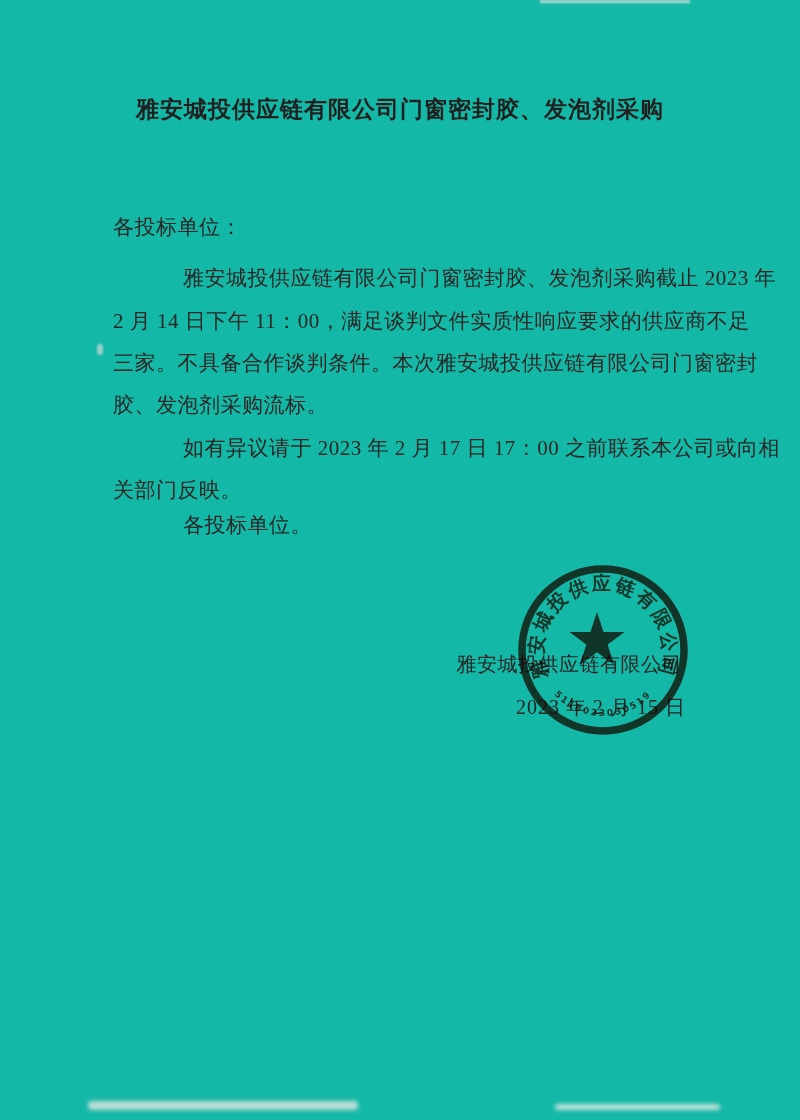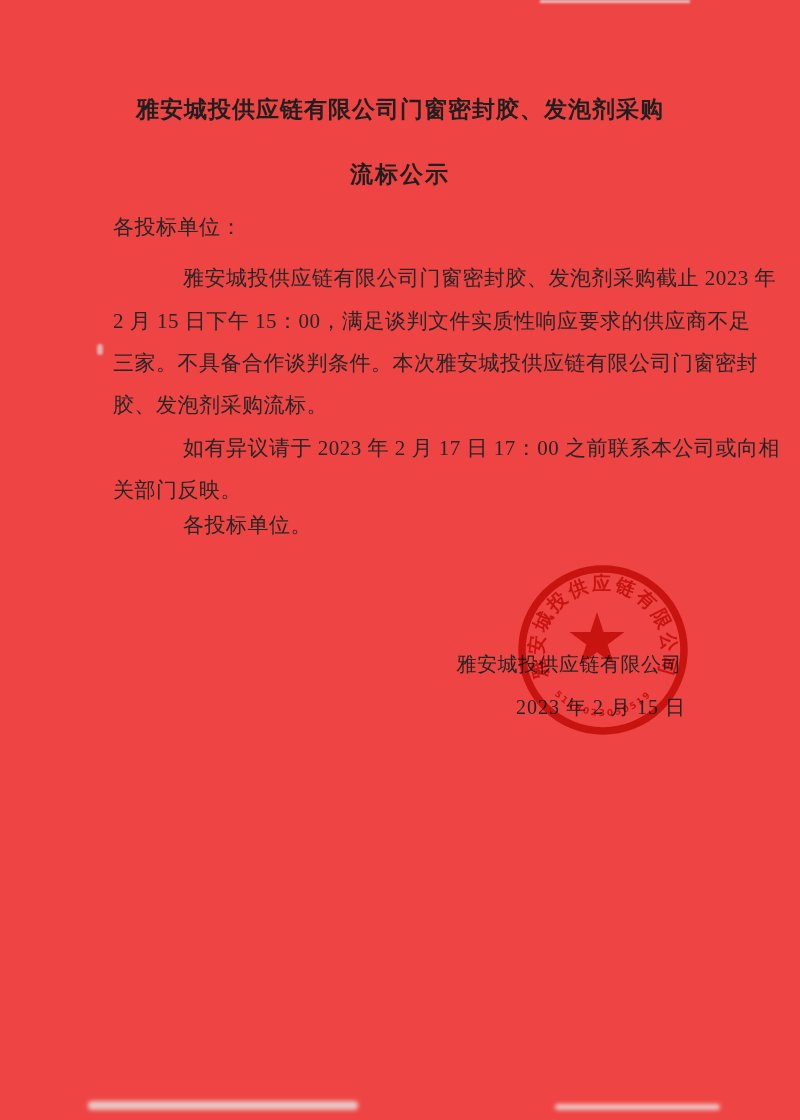--- a/index.html
+++ b/index.html
@@ -4,21 +4,21 @@
 <style>
   html, body {
     margin: 0;
     padding: 0;
     background: #ffffff;
   }
   .page {
     position: relative;
     width: 800px;
     height: 1120px;
-    background: #ef4444;
+    background: #14b8a6;
     overflow: hidden;
     font-family: "Liberation Serif", "DejaVu Serif", serif;
     color: #272727;
   }
   
   .title {
     position: absolute;
     left: 0;
     width: 100%;
     text-align: center;
@@ -108,25 +108,24 @@
     left: 555px; top: 1104px; width: 165px; height: 6px;
     background: #ecebe8; opacity: 0.8; filter: blur(2px); border-radius: 4px;
   }
 </style>
 </head>
 <body>
 
 <div class="page">
 
   <div class="title t1">雅安城投供应链有限公司门窗密封胶、发泡剂采购</div>
-  <div class="title t2">流标公示</div>
 
   <div class="line l0">各投标单位：</div>
   <div class="line l1 indent">雅安城投供应链有限公司门窗密封胶、发泡剂采购截止 2023 年</div>
-  <div class="line l2">2 月 15 日下午 15：00，满足谈判文件实质性响应要求的供应商不足</div>
+  <div class="line l2">2 月 14 日下午 11：00，满足谈判文件实质性响应要求的供应商不足</div>
   <div class="line l3">三家。不具备合作谈判条件。本次雅安城投供应链有限公司门窗密封</div>
   <div class="line l4">胶、发泡剂采购流标。</div>
   <div class="line l5 indent">如有异议请于 2023 年 2 月 17 日 17：00 之前联系本公司或向相</div>
   <div class="line l6">关部门反映。</div>
   <div class="line l7 indent">各投标单位。</div>
 
   <div class="signature">雅安城投供应链有限公司</div>
   <div class="sig-date">2023 年 2 月 15 日</div>
 
   <svg class="seal" viewBox="0 0 210 210" xmlns="http://www.w3.org/2000/svg">

